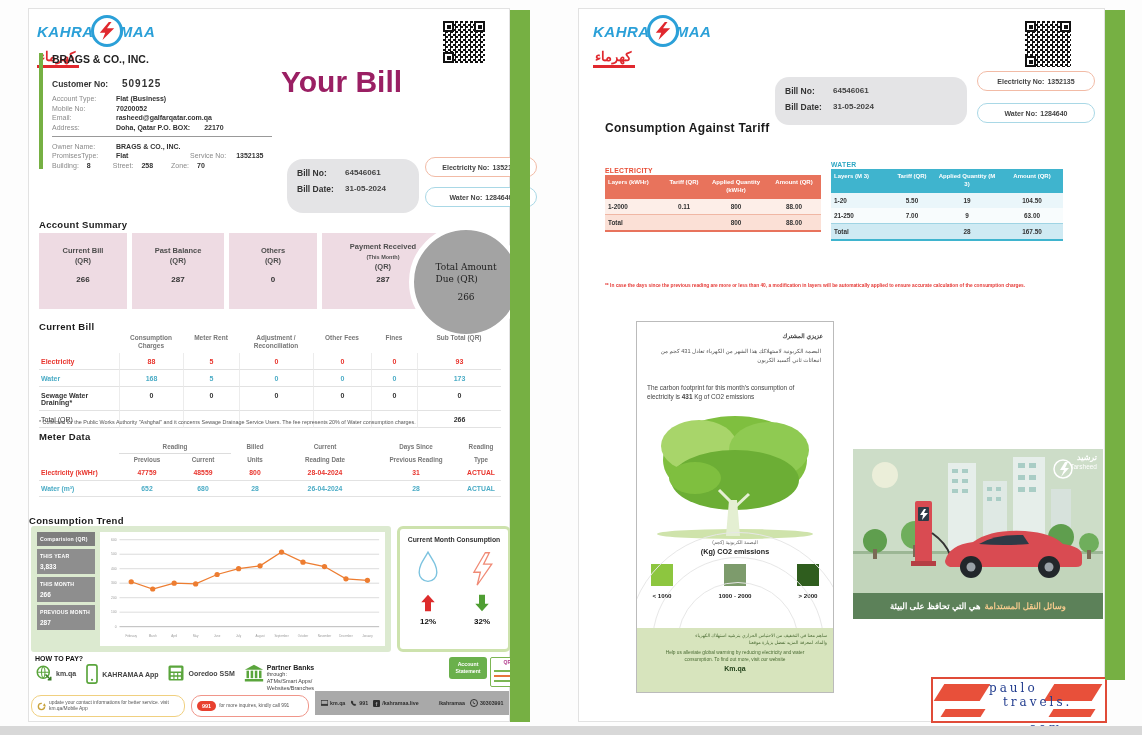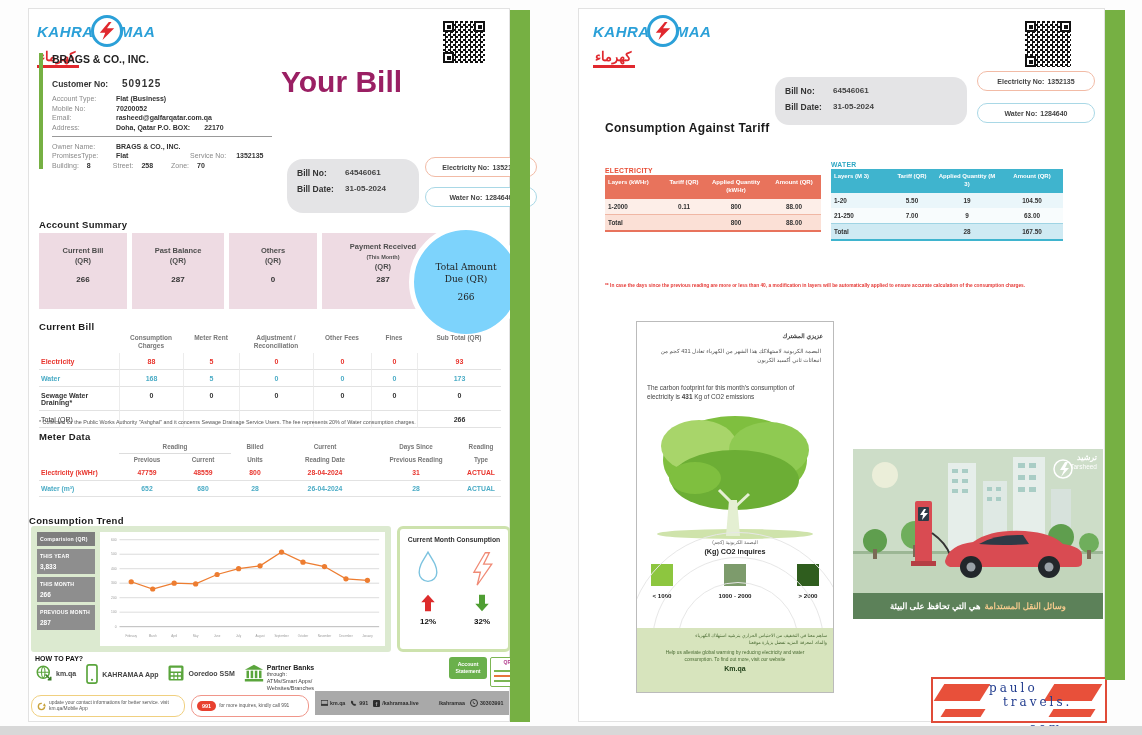--- a/index.html
+++ b/index.html
@@ -45,22 +45,22 @@
   .pill{background:#fff;border-radius:11px;display:flex;align-items:center;justify-content:center;
         font-size:7px;font-weight:bold;color:#444;box-sizing:border-box;gap:3px;}
   .pill-e{border:1px solid #f2bba6;}
   .pill-w{border:1px solid #a9d8e6;}
 
   
   .pcard{background:#eedbe3;display:flex;flex-direction:column;align-items:center;text-align:center;
          padding-top:13px;box-sizing:border-box;}
   .pcard .pl{font-size:7.5px;font-weight:bold;color:#4d4d4d;line-height:1.3;}
   .pcard .pv{font-size:8px;font-weight:bold;color:#333;margin-top:9px;}
-  .totcirc{border-radius:50%;background:#7dd3fc;border:5px solid #fff;display:flex;flex-direction:column;
-           align-items:center;justify-content:center;text-align:center;
+  .totcirc{border-radius:50%;background:#a3a3a3;border:5px solid #fff;display:flex;flex-direction:column;
+           align-items:center;justify-content:center;
            font-family:"DejaVu Serif","Liberation Serif",serif;box-sizing:border-box;}
   .totcirc .tl{font-size:9px;color:#222;line-height:1.25;}
   .totcirc .tv{font-size:9px;margin-top:7px;color:#222;}
 
   
   .cbt{display:grid;grid-template-columns:80px 64px 56px 74px 58px 46px 84px;font-size:7px;}
   .cbt .hc{color:#777;font-weight:bold;font-size:6.5px;text-align:center;padding:3px 2px;line-height:1.25;}
   .cbt .c{text-align:center;padding:4.5px 2px;font-weight:bold;border-bottom:1px solid #e2e2e2;}
   .cbt .nm{text-align:left;padding-left:2px;}
   .cbt .vl{border-left:1px solid #ececec;}
@@ -644,21 +644,21 @@
       <ellipse cx="98" cy="126" rx="78" ry="5" fill="#cfe3ab"></ellipse>
       <ellipse cx="98" cy="52" rx="72" ry="44" fill="#7fbf3f"></ellipse>
       <ellipse cx="62" cy="38" rx="38" ry="26" fill="#a8d56a"></ellipse>
       <ellipse cx="132" cy="42" rx="40" ry="28" fill="#8fca52"></ellipse>
       <ellipse cx="98" cy="72" rx="64" ry="30" fill="#6cae35"></ellipse>
       <ellipse cx="58" cy="70" rx="26" ry="16" fill="#7fbf3f"></ellipse>
       <path d="M92 92 L89 128 L103 128 L100 92 Z" fill="#e4efd2"></path>
       <path d="M96 96 L82 82 M97 100 L112 86" stroke="#e4efd2" stroke-width="3" fill="none"></path>
     </svg>
     <div class="legend-ar">البصمة الكربونية (كجم)</div>
-    <div class="legend-en" style="margin-top:2px;">(Kg) CO2 inquires</div>
+    <div class="legend-en" style="margin-top:2px;">(Kg) CO2 emissions</div>
     <div class="swrow">
       <div class="swcol">
         <div class="sw" style="background: rgb(141, 198, 63);"></div>
         <div class="swlb">&lt; 1000</div>
       </div>
       <div class="swcol">
         <div class="sw" style="background: rgb(125, 155, 108);"></div>
         <div class="swlb">1000 - 2000</div>
       </div>
       <div class="swcol">

